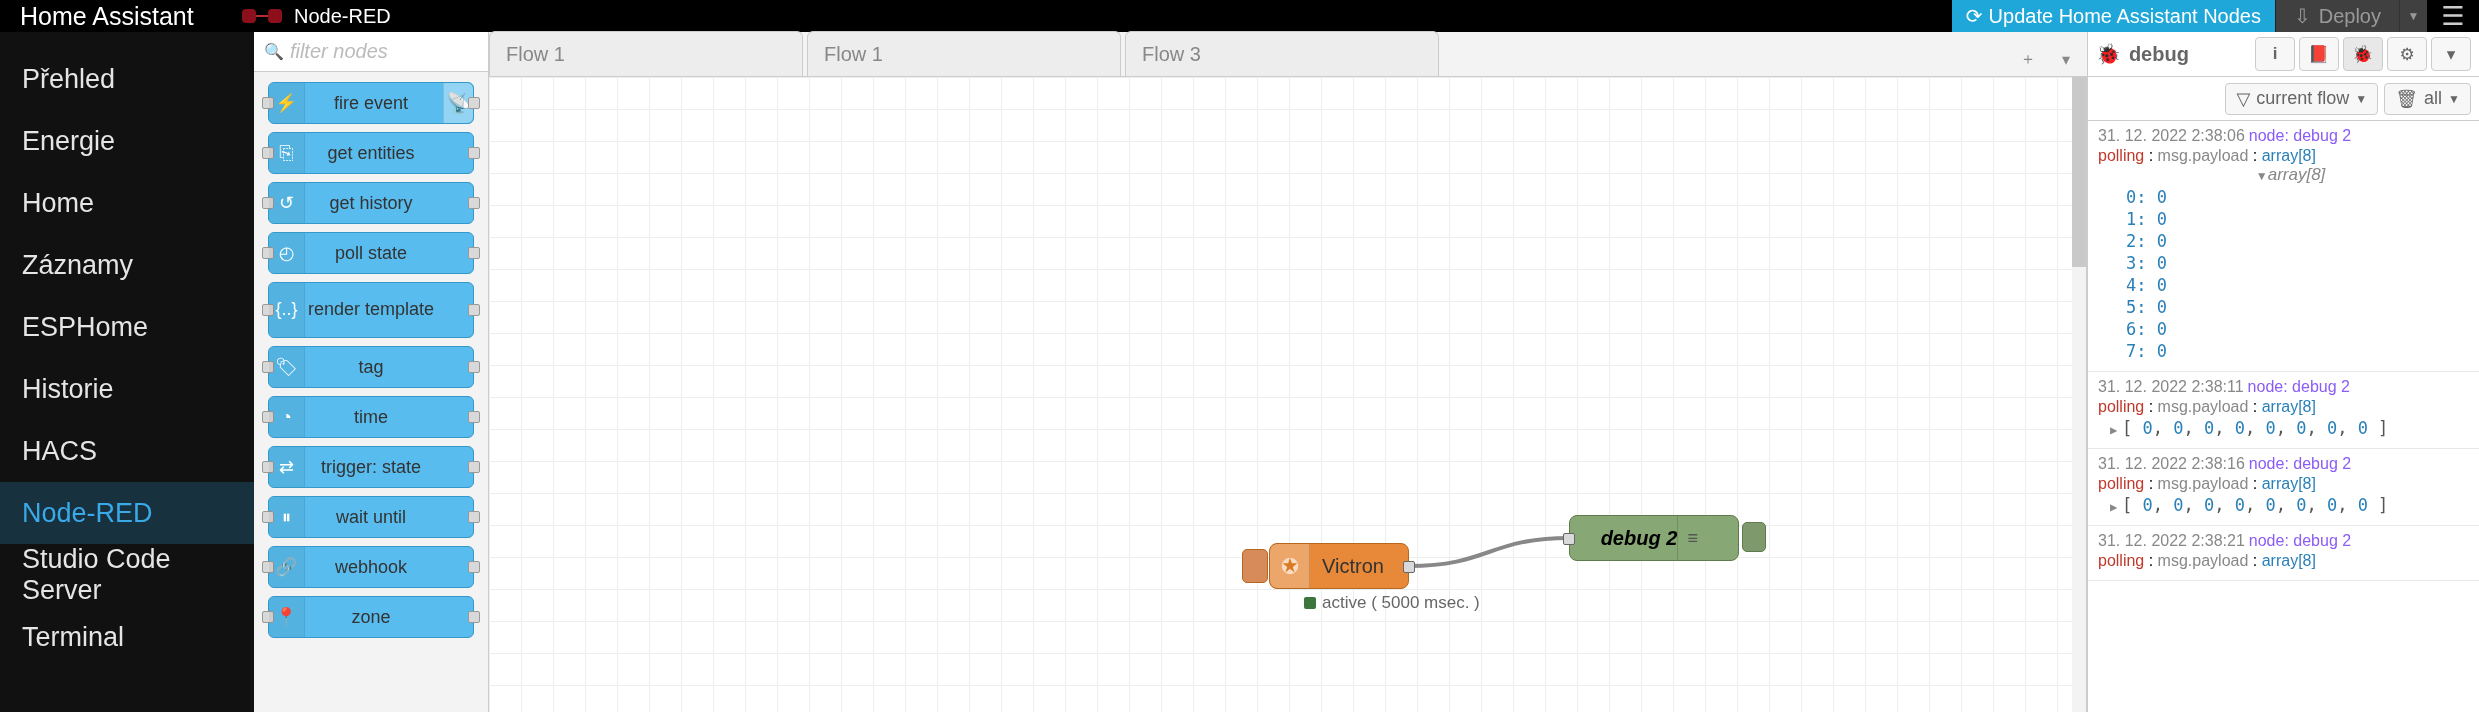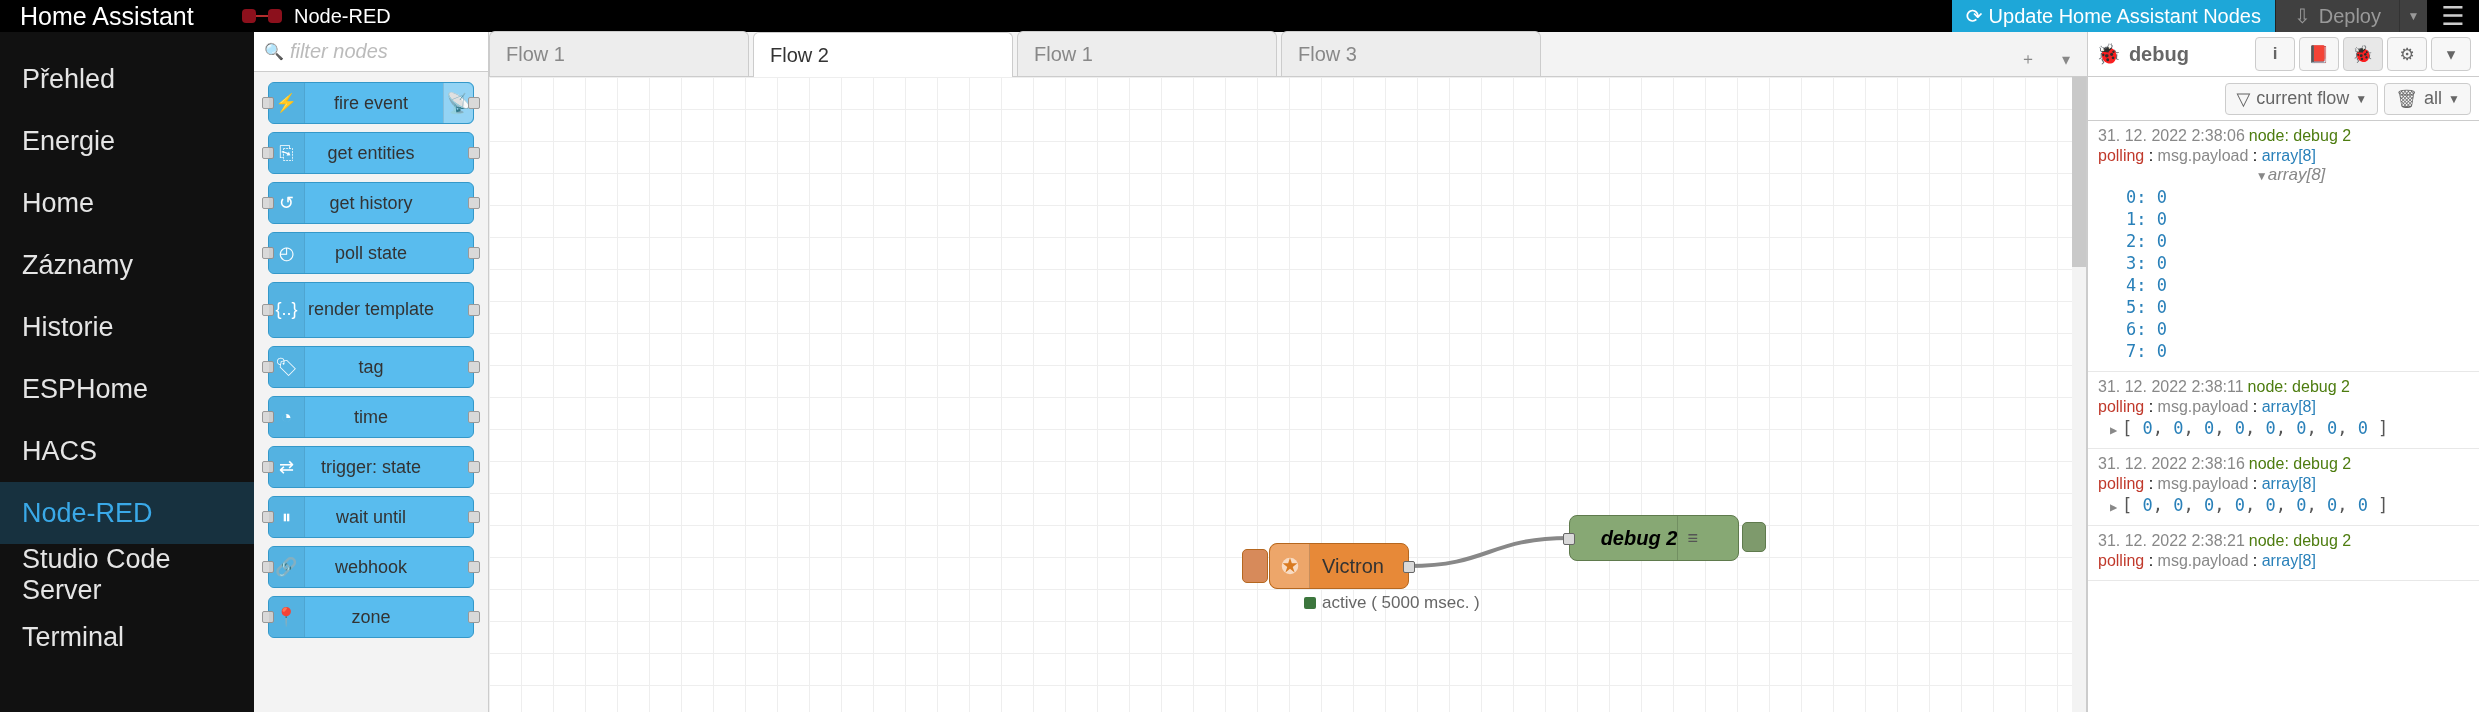--- a/index.html
+++ b/index.html
@@ -41,21 +41,21 @@
 .palette-node { background:#59bcee; border:1px solid #3498c9; border-radius:6px; height:42px; display:flex; align-items:center; justify-content:center; position:relative; color:#333; font-size:18px; cursor:grab;}
 .palette-node.big{height:56px; line-height:1.2; text-align:center;}
 .pn-icon{position:absolute;left:0;top:0;bottom:0;width:36px;background:rgba(0,0,0,0.05);border-right:1px solid rgba(0,0,0,0.08);display:flex;align-items:center;justify-content:center;font-size:18px;color:#fff;border-radius:6px 0 0 6px;}
 .pn-port-l,.pn-port-r{position:absolute;width:12px;height:12px;background:#d9d9d9;border:1px solid #999;border-radius:2px;top:50%;transform:translateY(-50%);}
 .pn-port-l{left:-7px;} .pn-port-r{right:-7px;}
 .pn-badge{position:absolute;right:0;top:0;bottom:0;width:30px;background:rgba(255,255,255,0.35);border-left:1px solid rgba(0,0,0,0.1);display:flex;align-items:center;justify-content:center;font-size:20px;color:#fff;border-radius:0 6px 6px 0;}
 
 
 .canvas-wrap { flex:1; display:flex; flex-direction:column; }
 .tabs { display:flex; height:45px; border-bottom:1px solid #ccc; align-items:flex-end; background:#f3f3f3; position:relative;}
-.tab { width:260px; height:45px; border:1px solid #ccc; border-bottom:none; border-radius:6px 6px 0 0; display:flex;align-items:center;padding:14px 16px;font-size:20px;color:#888;background:#ededed;margin-right:4px;cursor:pointer;}
+.tab { width:314px; height:45px; border:1px solid #ccc; border-bottom:none; border-radius:6px 6px 0 0; display:flex;align-items:center;padding:14px 16px;font-size:20px;color:#888;background:#ededed;margin-right:4px;cursor:pointer;}
 .tab.active{background:#fff;color:#333;position:relative;top:1px;}
 .tab-actions{margin-left:auto;display:flex;gap:4px;padding-right:4px;}
 .tab-action{width:34px;height:34px;background:#f3f3f3;border:none;color:#888;font-size:16px;cursor:pointer;}
 .canvas { flex:1; position:relative; background:#fff;
   background-image: linear-gradient(#eee 1px,transparent 1px),linear-gradient(90deg,#eee 1px,transparent 1px);
   background-size: 32px 32px; overflow:hidden; border-right:1px solid #ccc;}
 .canvas-scroll{position:absolute;right:0;top:0;bottom:0;width:14px;background:#f3f3f3;}
 .canvas-scroll-thumb{position:absolute;top:0;width:14px;height:190px;background:#c9c9c9;}
 .flow-node{position:absolute;border-radius:8px;height:46px;display:flex;align-items:center;font-size:20px;border:1px solid;}
 .node-victron{left:780px;top:466px;width:140px;background:#e78938;border-color:#b5671f;}
@@ -74,21 +74,21 @@
 .debug-panel{width:392px;border-left:1px solid #ccc;display:flex;flex-direction:column;background:#fff;}
 .dp-header{height:45px;border-bottom:1px solid #ccc;display:flex;align-items:center;padding:0 8px;gap:4px;}
 .dp-title{flex:1;display:flex;align-items:center;gap:8px;font-size:20px;font-weight:bold;color:#666;}
 .dp-btn{width:40px;height:34px;border:1px solid #ccc;background:#f7f7f7;border-radius:4px;font-size:17px;color:#666;cursor:pointer;display:flex;align-items:center;justify-content:center;}
 .dp-btn.active{background:#e8e8e8;}
 .dp-filter-row{height:44px;border-bottom:1px solid #ccc;display:flex;align-items:center;justify-content:flex-end;padding:0 8px;gap:6px;}
 .dp-filter,.dp-clear{border:1px solid #ccc;background:#f7f7f7;border-radius:4px;padding:4px 10px;font-size:18px;color:#666;display:flex;align-items:center;gap:6px;cursor:pointer;}
 .dp-messages{flex:1;overflow-y:auto;font-size:17px;}
 .msg{border-bottom:1px solid #e8e8e8;padding:6px 8px 10px 10px;}
 .msg-head{color:#888;font-size:16px;display:flex;gap:4px;flex-wrap:wrap;}
-.msg-head .node{color:#4d7c0f;}
+.msg-head .node{color:#8b5cf6;}
 .msg-path{font-size:16px;margin-top:2px;}
 .msg-path .topic{color:#c0392b;}
 .msg-path .prop{color:#888;}
 .msg-path .type{color:#2980b9;}
 .msg-body{font-family:Menlo,Consolas,monospace;font-size:17px;margin-top:2px;color:#555;}
 .arr-row{padding-left:28px;}
 .arr-k{color:#2980b9;}
 .arr-v{color:#2980b9;}
 .expand{color:#888;font-style:italic;padding-left:12px;text-align:center;}
 .inline-arr{color:#555;padding-left:12px;}
@@ -120,22 +120,22 @@
   </div>
 </div>
 
 <div class="main">
 
   <div class="ha-sidebar" id="ha-sidebar">
       <div class="ha-item">Přehled</div>
       <div class="ha-item">Energie</div>
       <div class="ha-item">Home</div>
       <div class="ha-item">Záznamy</div>
+      <div class="ha-item">ESPHome</div>
       <div class="ha-item">Historie</div>
-      <div class="ha-item">ESPHome</div>
       <div class="ha-item">HACS</div>
       <div class="ha-item active">Node-RED</div>
       <div class="ha-item">Studio Code Server</div>
       <div class="ha-item">Terminal</div>
     </div>
 
   <div class="nr-area">
 
     <div class="palette">
       <div class="palette-search">
@@ -209,21 +209,20 @@
             <span class="pn-icon">📍</span>
             <span>zone</span>
             <span class="pn-port-r"></span>
           </div>
         </div>
     </div>
 
     <div class="canvas-wrap">
       <div class="tabs" id="tabs">
         <div class="tab">Flow 1</div>
-          <div class="tab active">Flow 2</div>
           <div class="tab">Flow 1</div>
           <div class="tab">Flow 3</div>
           <div class="tab-actions">
           <button class="tab-action">＋</button>
           <button class="tab-action">▾</button>
         </div>
       </div>
       <div class="canvas">
         <svg class="wire" style="left:0;top:0;width:100%;height:100%;">
           <path d="M 920 489 C 1000 489, 1000 461, 1080 461" stroke="#888" stroke-width="4" fill="none"></path>

